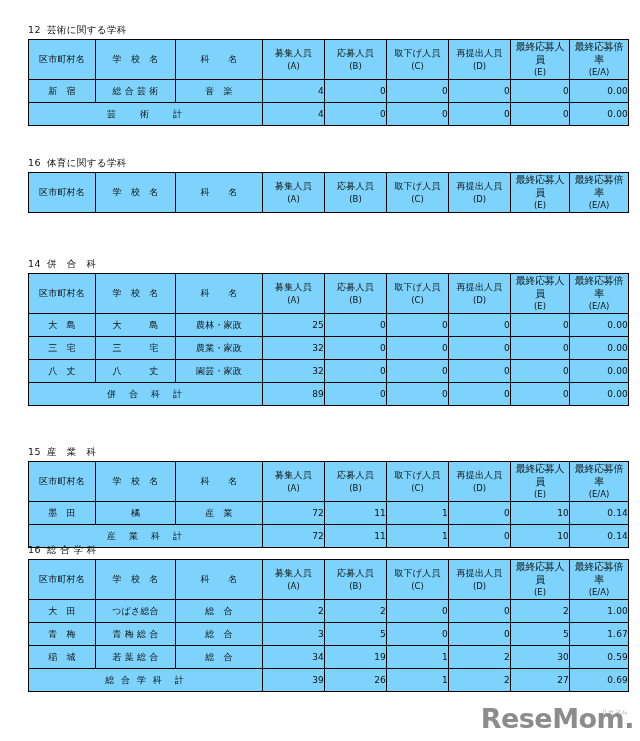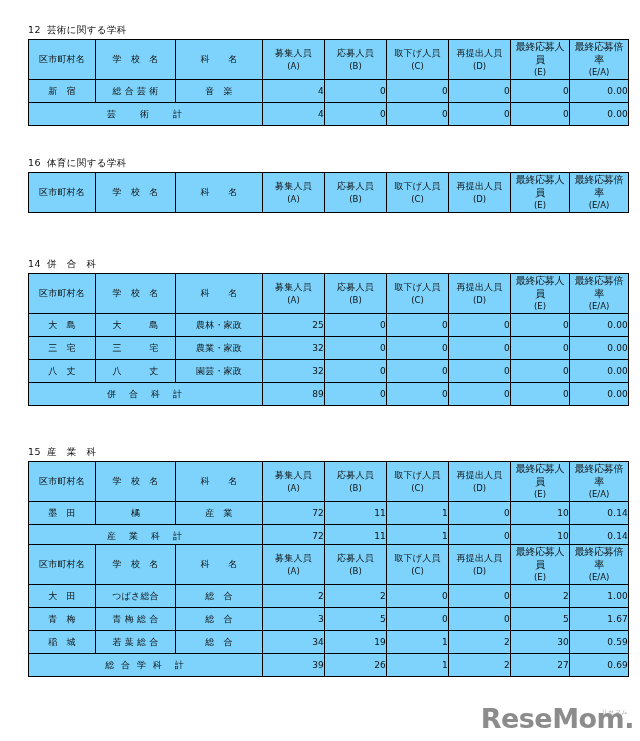--- a/index.html
+++ b/index.html
@@ -449,20 +449,23 @@
           <td class="num">1</td>
           <td class="num">0</td>
           <td class="num">10</td>
           <td class="num">0.14</td>
         </tr>
       </tbody>
     </table>
   </div>
 
   <div class="section" style="top:544px;">
+    <p class="section-title">
+      <span class="num">16</span><span>総 合 学 科</span>
+    </p>
     <table class="grid">
       <colgroup>
         <col class="c-city">
           <col class="c-school">
           <col class="c-subj">
         <col class="c-num">
           <col class="c-num">
           <col class="c-num">
           <col class="c-num">
           <col class="c-num-s">

